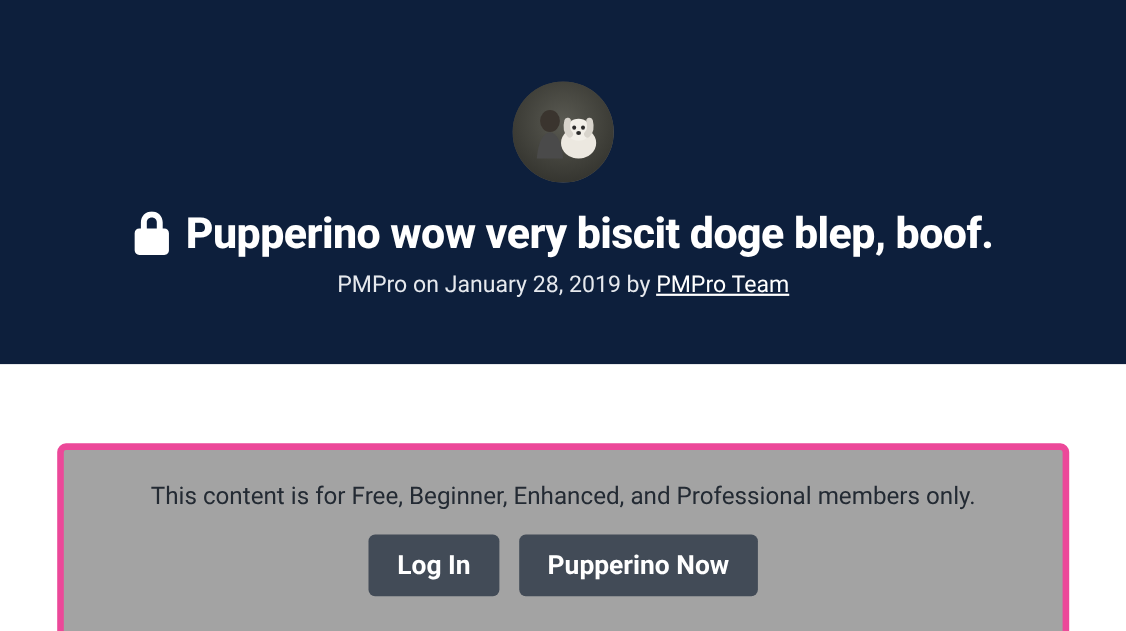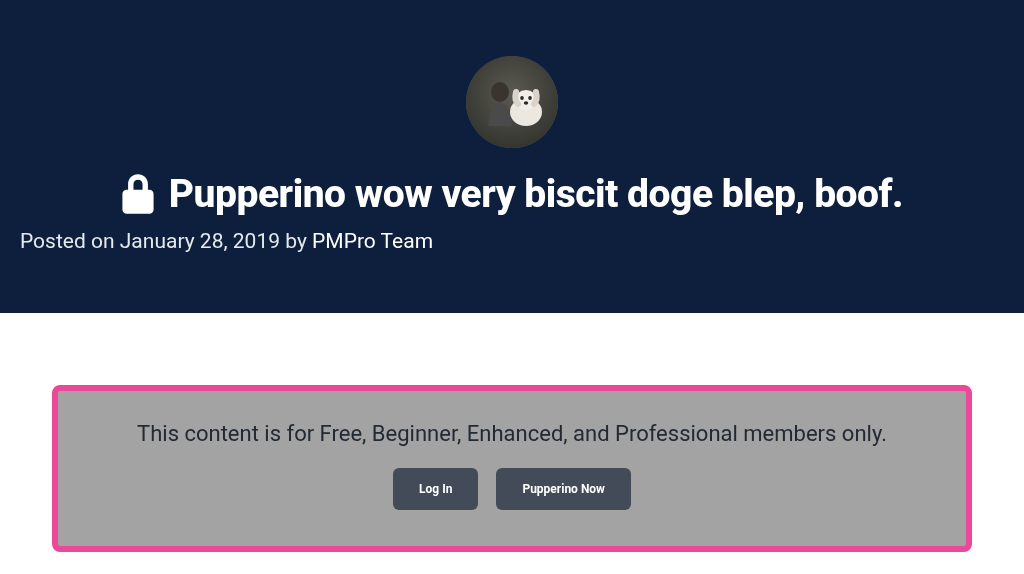--- a/index.html
+++ b/index.html
@@ -6,22 +6,22 @@
     body {
       font-family: -apple-system, BlinkMacSystemFont, "Segoe UI", Roboto, "Helvetica Neue", Arial, sans-serif;
       background: #ffffff;
       width: 1024px;
       height: 574px;
       overflow: hidden;
     }
     .hero {
       background: #0d1f3c;
       color: #ffffff;
-      padding: 56px 20px 60px;
-      text-align: left;
+      padding: 74px 20px 60px;
+      text-align: center;
     }
     .avatar {
       width: 92px;
       height: 92px;
       border-radius: 50%;
       margin: 0 auto 24px;
       overflow: hidden;
       background: linear-gradient(135deg, #3a3a3a 0%, #6b6b6b 100%);
       position: relative;
     }
@@ -43,20 +43,21 @@
       font-weight: 800;
       letter-spacing: -0.5px;
       line-height: 1.15;
     }
     .meta {
       font-size: 21px;
       color: #e6e9ee;
       font-weight: 400;
     }
     .meta .author {
+      text-decoration: underline;
       color: #ffffff;
       cursor: pointer;
     }
     .content-area {
       padding: 72px 52px 0;
     }
     .paywall-box {
       border: 6px solid #ec4899;
       border-radius: 8px;
       background: #a3a3a3;
@@ -73,21 +74,21 @@
       display: flex;
       justify-content: center;
       gap: 18px;
     }
     .btn {
       background: #424b57;
       color: #ffffff;
       border: none;
       border-radius: 6px;
       padding: 14px 26px;
-      font-size: 12px;
+      font-size: 24px;
       font-weight: 700;
       cursor: pointer;
       font-family: inherit;
       text-align: right;
     }
   </style>
 </head>
 <body>
 
 <div class="hero">
@@ -117,21 +118,21 @@
   <div class="title-row">
     <span class="lock-icon">
       <svg viewBox="0 0 24 28">
         <path fill="#ffffff" d="M12 0 C8 0 5 3 5 7 L5 11 L4 11 C2.3 11 1 12.3 1 14 L1 25 C1 26.7 2.3 28 4 28 L20 28 C21.7 28 23 26.7 23 25 L23 14 C23 12.3 21.7 11 20 11 L19 11 L19 7 C19 3 16 0 12 0 Z M12 4 C14 4 15.2 5.4 15.2 7 L15.2 11 L8.8 11 L8.8 7 C8.8 5.4 10 4 12 4 Z"></path>
       </svg>
     </span>
     <h1 class="page-title">Pupperino wow very biscit doge blep, boof.</h1>
   </div>
 
   <div class="meta">
-    <span>Posted on </span><span>January 28, 2019</span><span> by </span><a class="author">PMPro Team</a>
+    <span>PMPro on </span><span>January 28, 2019</span><span> by </span><a class="author">PMPro Team</a>
   </div>
 </div>
 
 <div class="content-area">
   <div class="paywall-box">
     <p class="paywall-message">This content is for Free, Beginner, Enhanced, and Professional members only.</p>
     <div class="button-row">
       <button class="btn">Log In</button>
       <button class="btn">Pupperino Now</button>
     </div>

